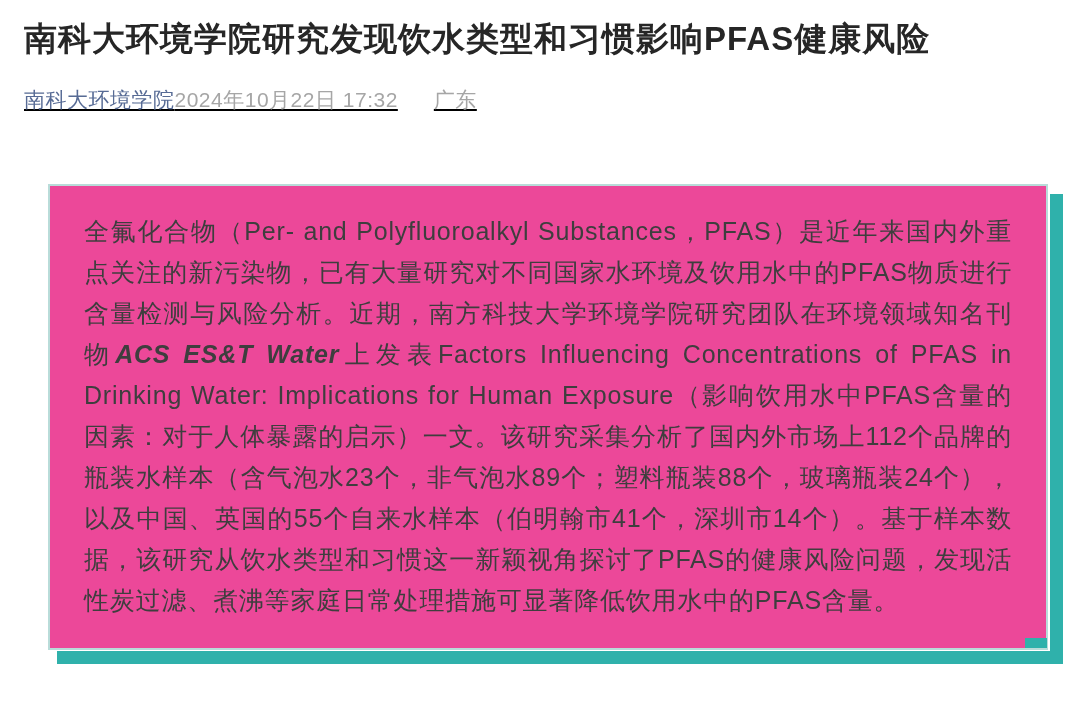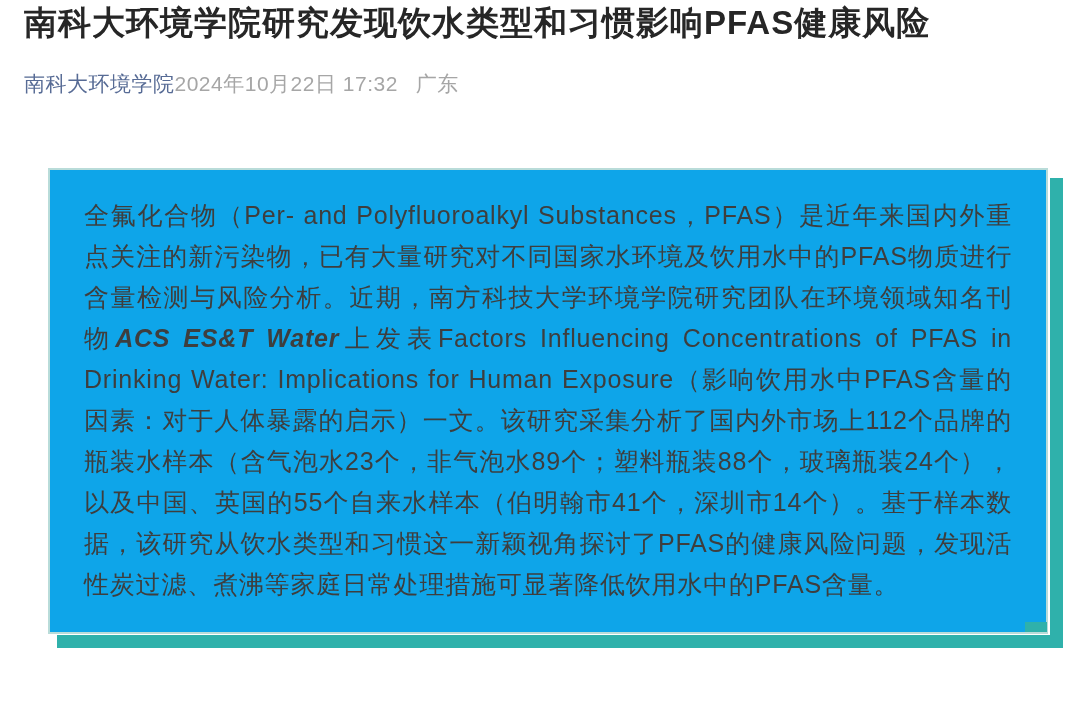--- a/index.html
+++ b/index.html
@@ -14,58 +14,59 @@
   *{ margin:0; padding:0; box-sizing:border-box; }
   html,body{
     width:1080px; height:714px;
     background: var(--page-bg);
     overflow:hidden;
     font-family: "Liberation Sans", "DejaVu Sans", sans-serif;
   }
   .article{ width:1080px; height:714px; position:relative; }
 
   .article-title{
-    margin: 0 26px 0 24px;
+    margin: 16px 26px 0 24px;
     font-size: 33px;
     line-height: 46px;
     font-weight: 700;
     letter-spacing: 1px;
     color: var(--title-color);
   }
 
   .byline{
     margin: 24px 24px 0 24px;
     display: flex;
     align-items: flex-start;
     font-size: 21px;
     line-height: 28px;
+    text-decoration: underline;
   }
   .account-name{
     color: var(--link-color);
     text-decoration: none;
     cursor: pointer;
     letter-spacing: 0.5px;
   }
   .publish-date{
     color: var(--meta-color);
     letter-spacing: 0.5px;
   }
   .publish-location{
-    margin-left: 18px;
+    margin-left: 36px;
     color: var(--meta-color);
     letter-spacing: 0.5px;
   }
 
   .quote-wrap{
     position: relative;
     margin: 70px 0 0 48px;
     width: 1000px;
   }
   .quote-inner{
-    background: #0ea5e9;
+    background: #ec4899;
     border: 2px solid var(--box-border);
     padding: 25px 34px 27px 34px;
   }
   .quote-paragraph{
     font-size: 25px;
     line-height: 41px;
     letter-spacing: 0.8px;
     color: var(--body-text);
     text-align: justify;
   }

